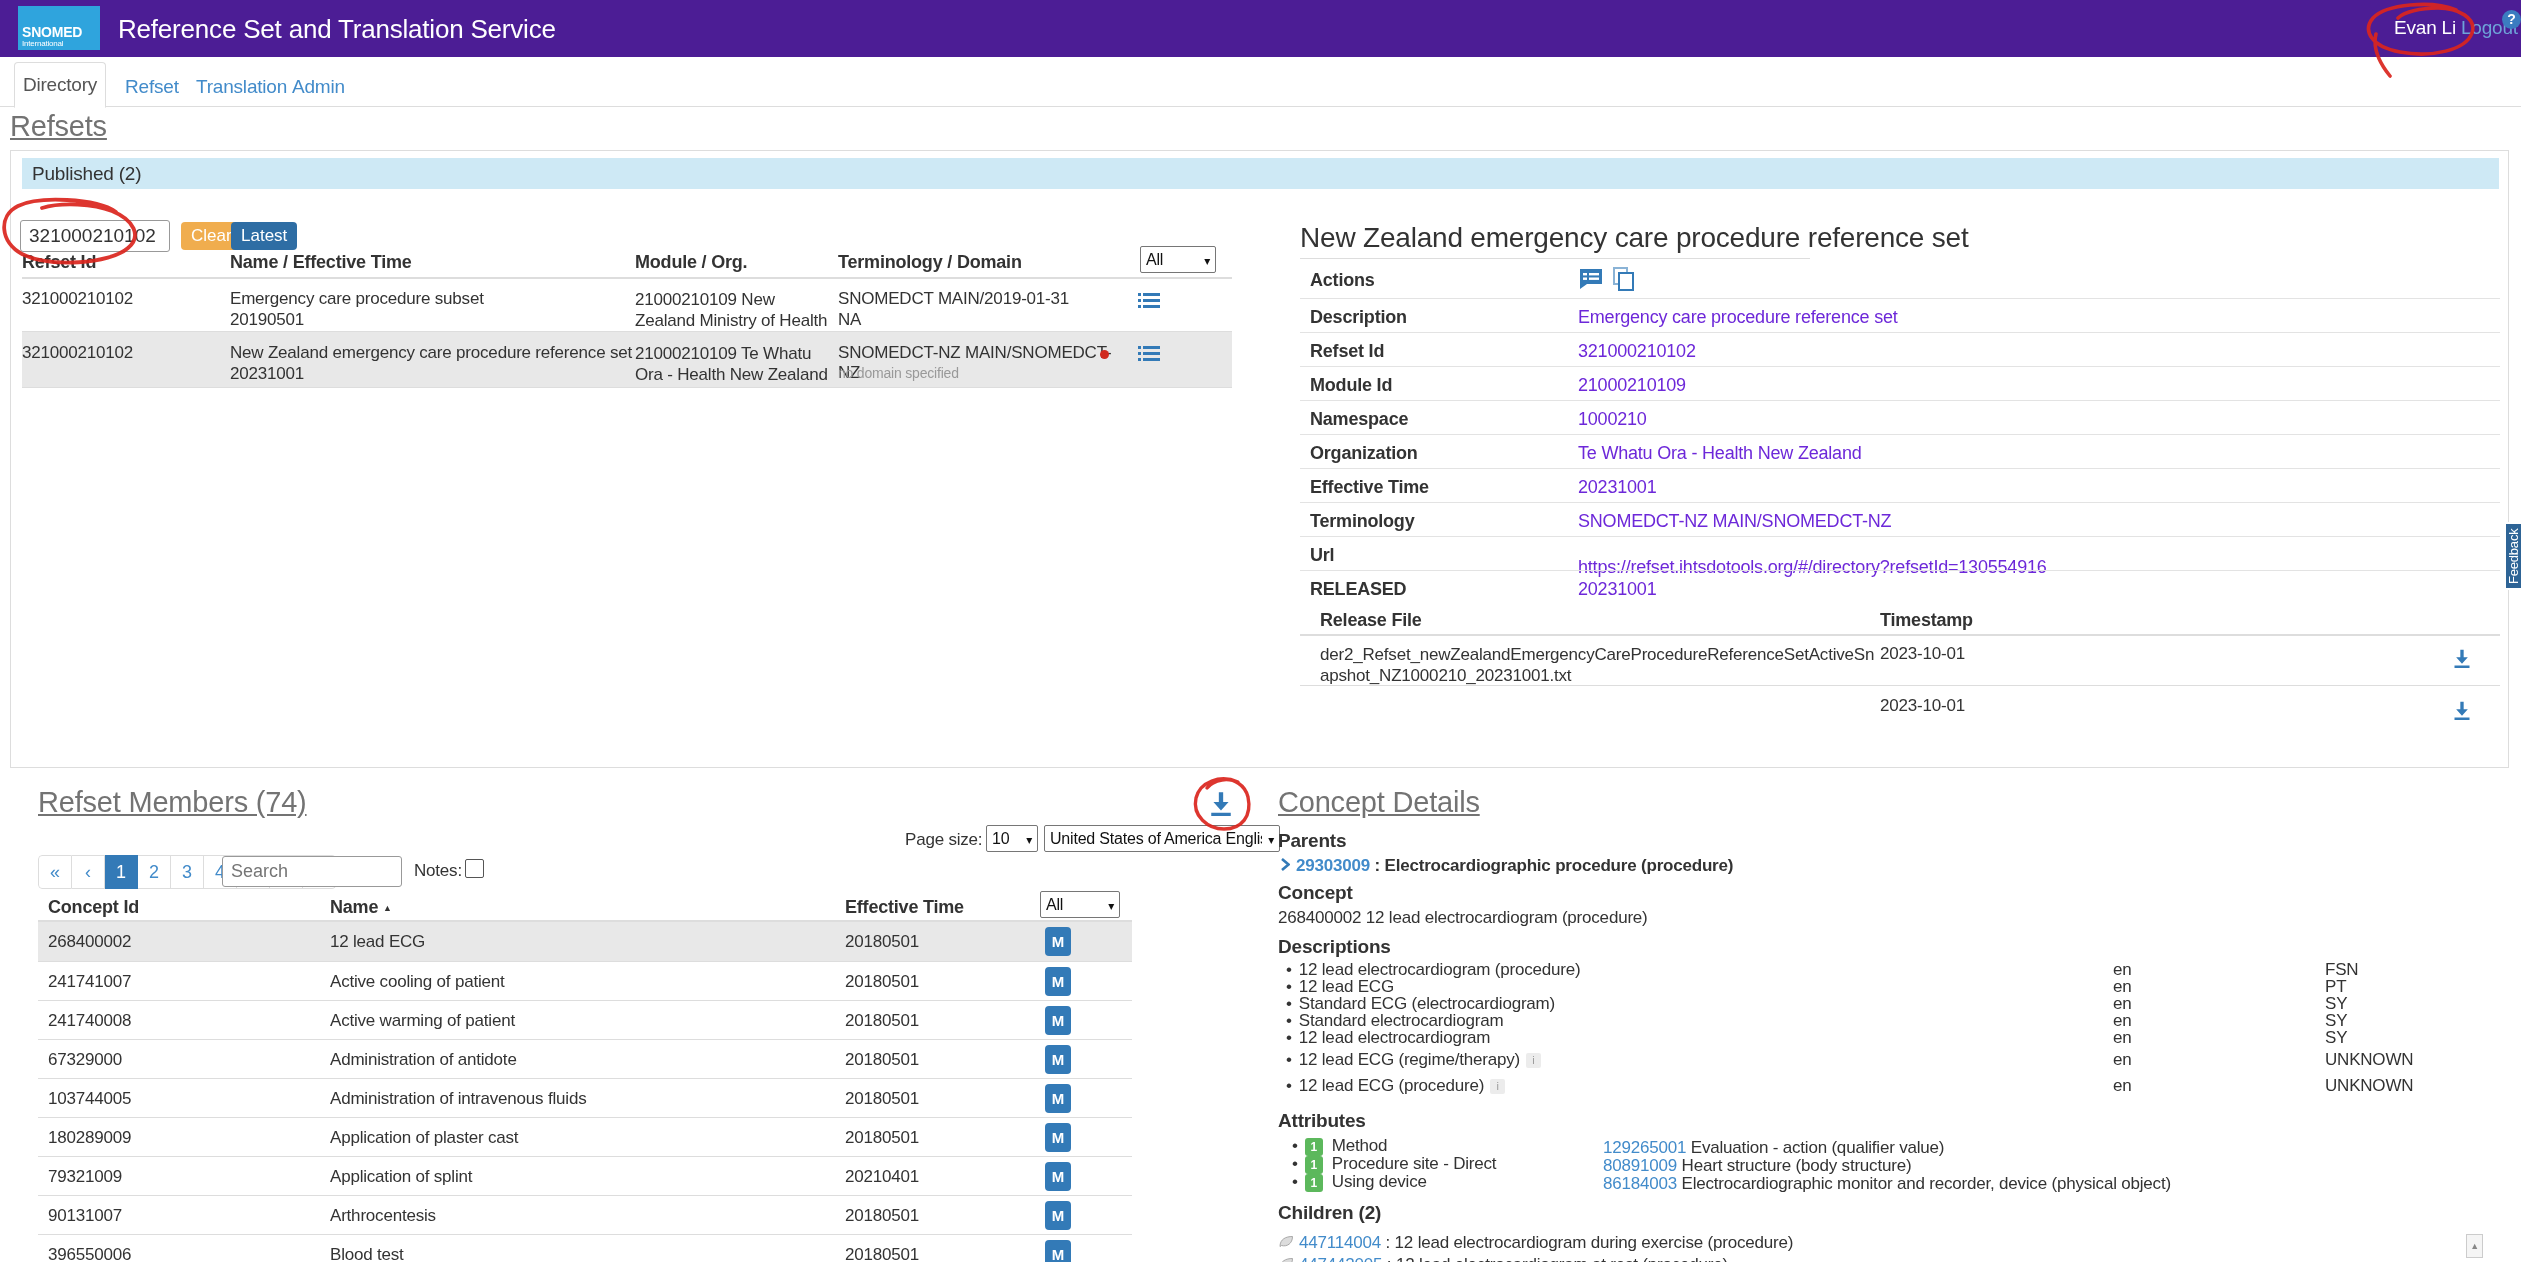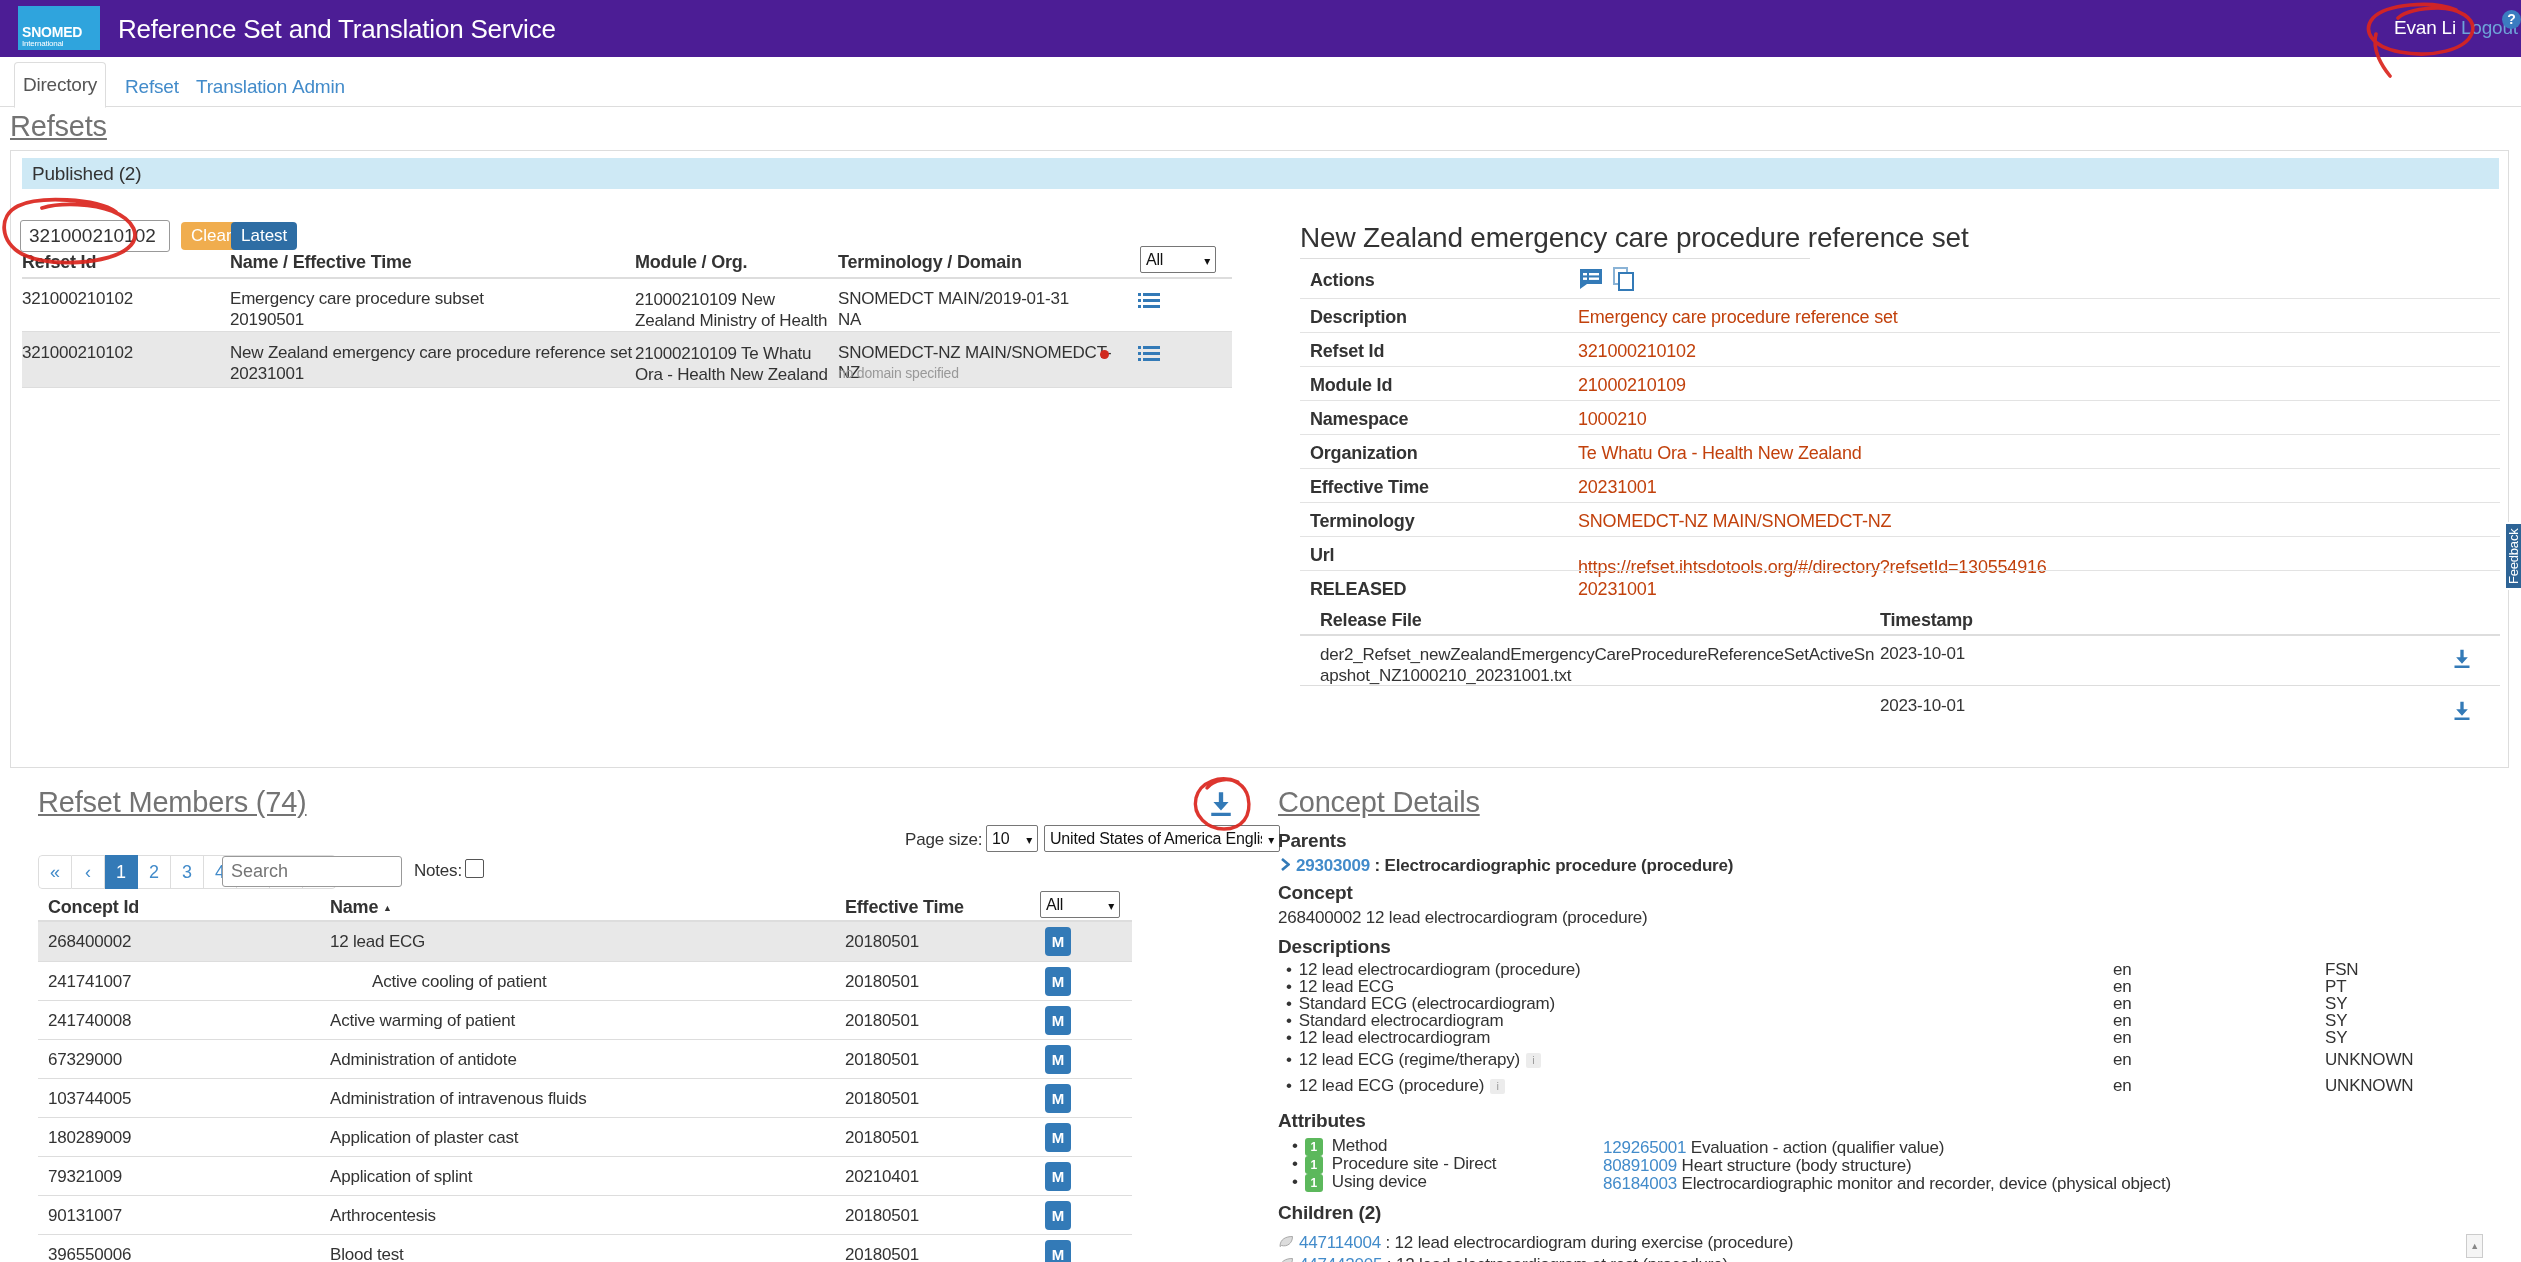--- a/index.html
+++ b/index.html
@@ -45,21 +45,21 @@
   
   .thead{font-size:18px;font-weight:bold;color:#333;}
   .cell{font-size:17px;color:#333;}
   .sub{font-size:14px;color:#999;}
   .rule2{border-top:2px solid #ddd;height:0;}
   .row-sel{background:#e8e8e8;}
   .rowline{border-bottom:1px solid #ddd;box-sizing:border-box;}
   .link{color:#428bca;cursor:pointer;text-decoration:none;margin-top:12px;}
   
   .dlabel{font-size:18px;font-weight:bold;color:#333;}
-  .dval{font-size:18px;color:#c2410c;}
+  .dval{font-size:18px;color:#6d28d9;}
   .drow{border-top:1px solid #e3e3e3;box-sizing:border-box;}
   .fname{font-size:17px;color:#333;word-break:break-all;line-height:21px;}
   
   .pgr{display:flex;border-radius:4px;overflow:hidden;}
   .pgr .pitem{min-width:14px;padding:0 9px;height:32px;line-height:32px;text-align:center;
         border:1px solid #ddd;border-left:none;color:#428bca;font-size:18px;background:#fff;cursor:pointer;}
   .pgr .pitem:first-child{border-left:1px solid #ddd;border-radius:4px 0 0 4px;}
   .pgr .pitem:last-child{border-radius:0 4px 4px 0;}
   .pgr .pactive{background:#337ab7;border-color:#337ab7;color:#fff;}
   .mbadge{width:26px;height:29px;border-radius:4px;background:#337ab7;color:#fff;
@@ -291,21 +291,21 @@
 <div class="abs rule2" style="left:38px;top:920px;width:1094px;"></div>
 
 <div class="abs rowline row-sel" style="left:38px;top:922px;width:1094px;height:40px;">
   <div class="abs cell" style="left:10px;top:10px;">268400002</div>
   <div class="abs cell" style="left:292px;top:10px;">12 lead ECG</div>
   <div class="abs cell" style="left:807px;top:10px;">20180501</div>
   <div class="abs mbadge" style="left:1007px;top:5px;">M</div>
 </div>
 <div class="abs rowline" style="left:38px;top:962px;width:1094px;height:39px;">
   <div class="abs cell" style="left:10px;top:10px;">241741007</div>
-  <div class="abs cell" style="left:292px;top:10px;margin-left:42px;">Active cooling of patient</div>
+  <div class="abs cell" style="left:292px;top:10px;">Active cooling of patient</div>
   <div class="abs cell" style="left:807px;top:10px;">20180501</div>
   <div class="abs mbadge" style="left:1007px;top:5px;">M</div>
 </div>
 <div class="abs rowline" style="left:38px;top:1001px;width:1094px;height:39px;">
   <div class="abs cell" style="left:10px;top:10px;">241740008</div>
   <div class="abs cell" style="left:292px;top:10px;">Active warming of patient</div>
   <div class="abs cell" style="left:807px;top:10px;">20180501</div>
   <div class="abs mbadge" style="left:1007px;top:5px;">M</div>
 </div>
 <div class="abs rowline" style="left:38px;top:1040px;width:1094px;height:39px;">

